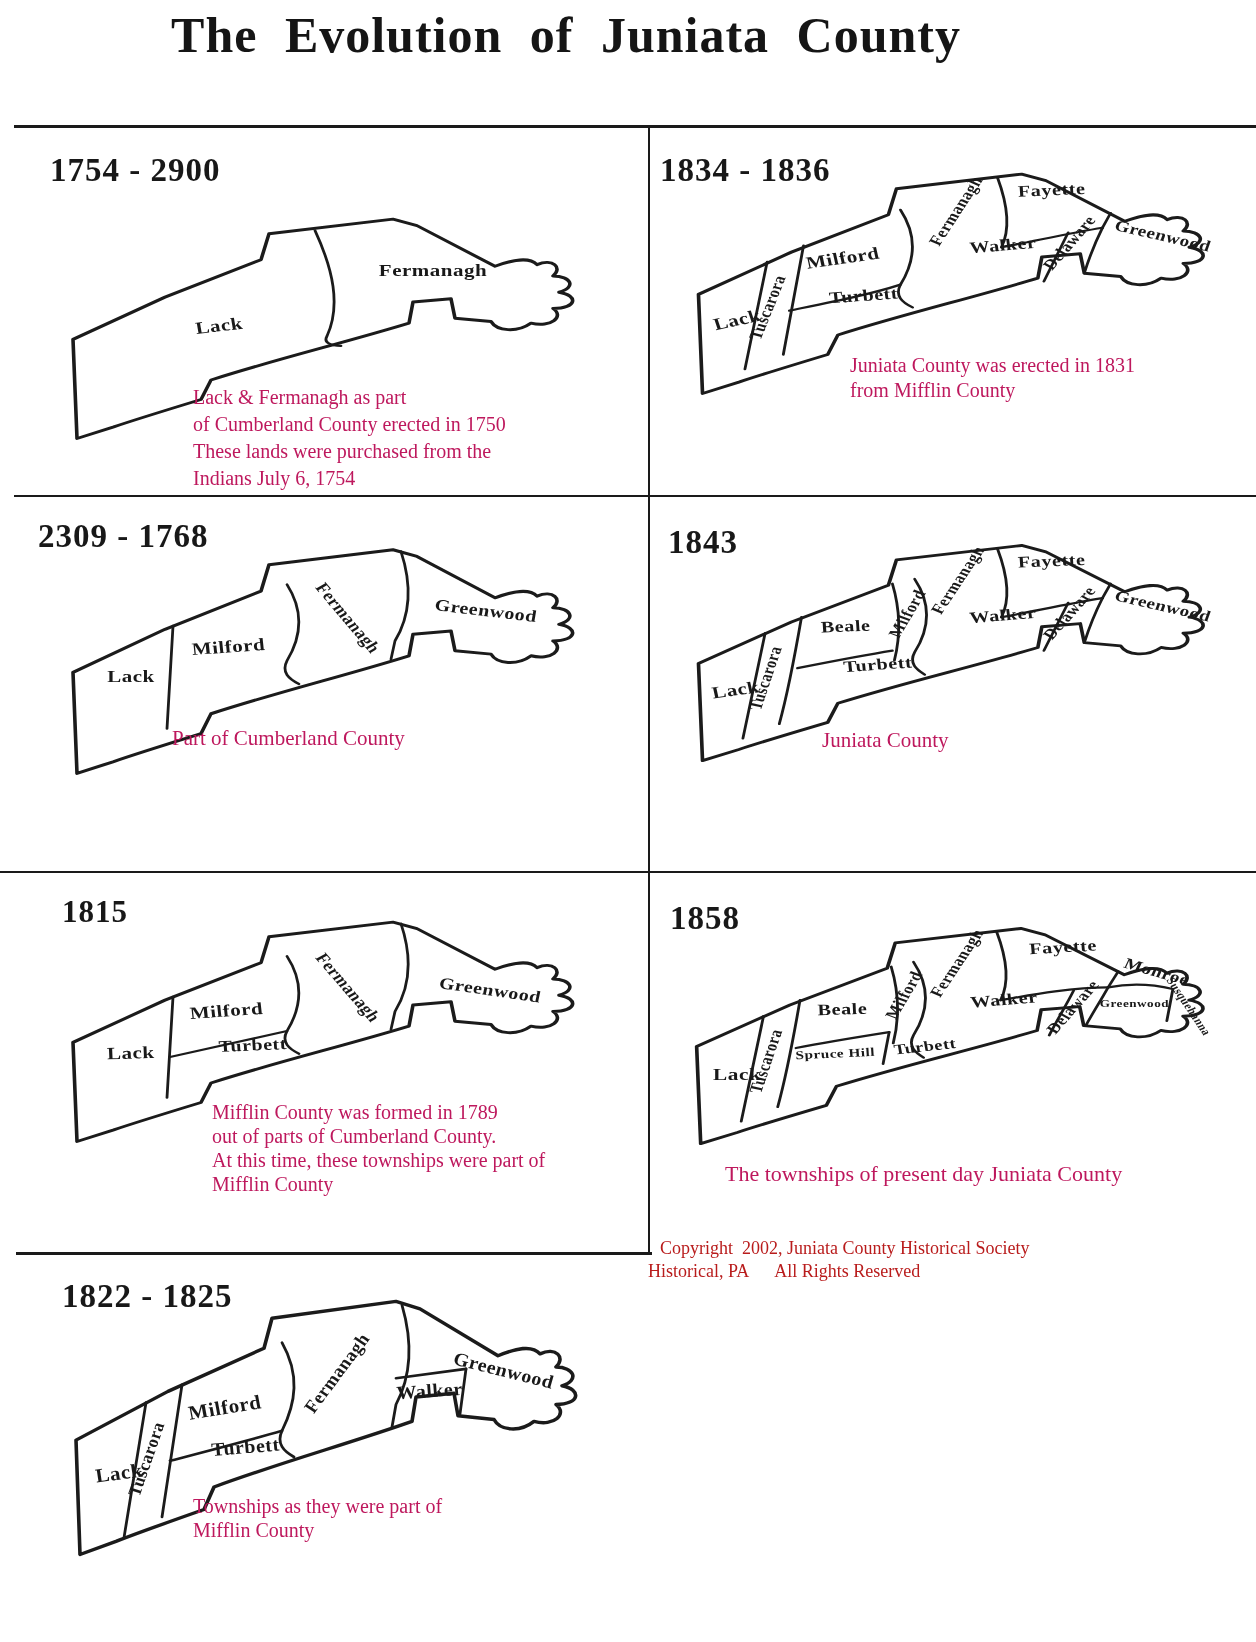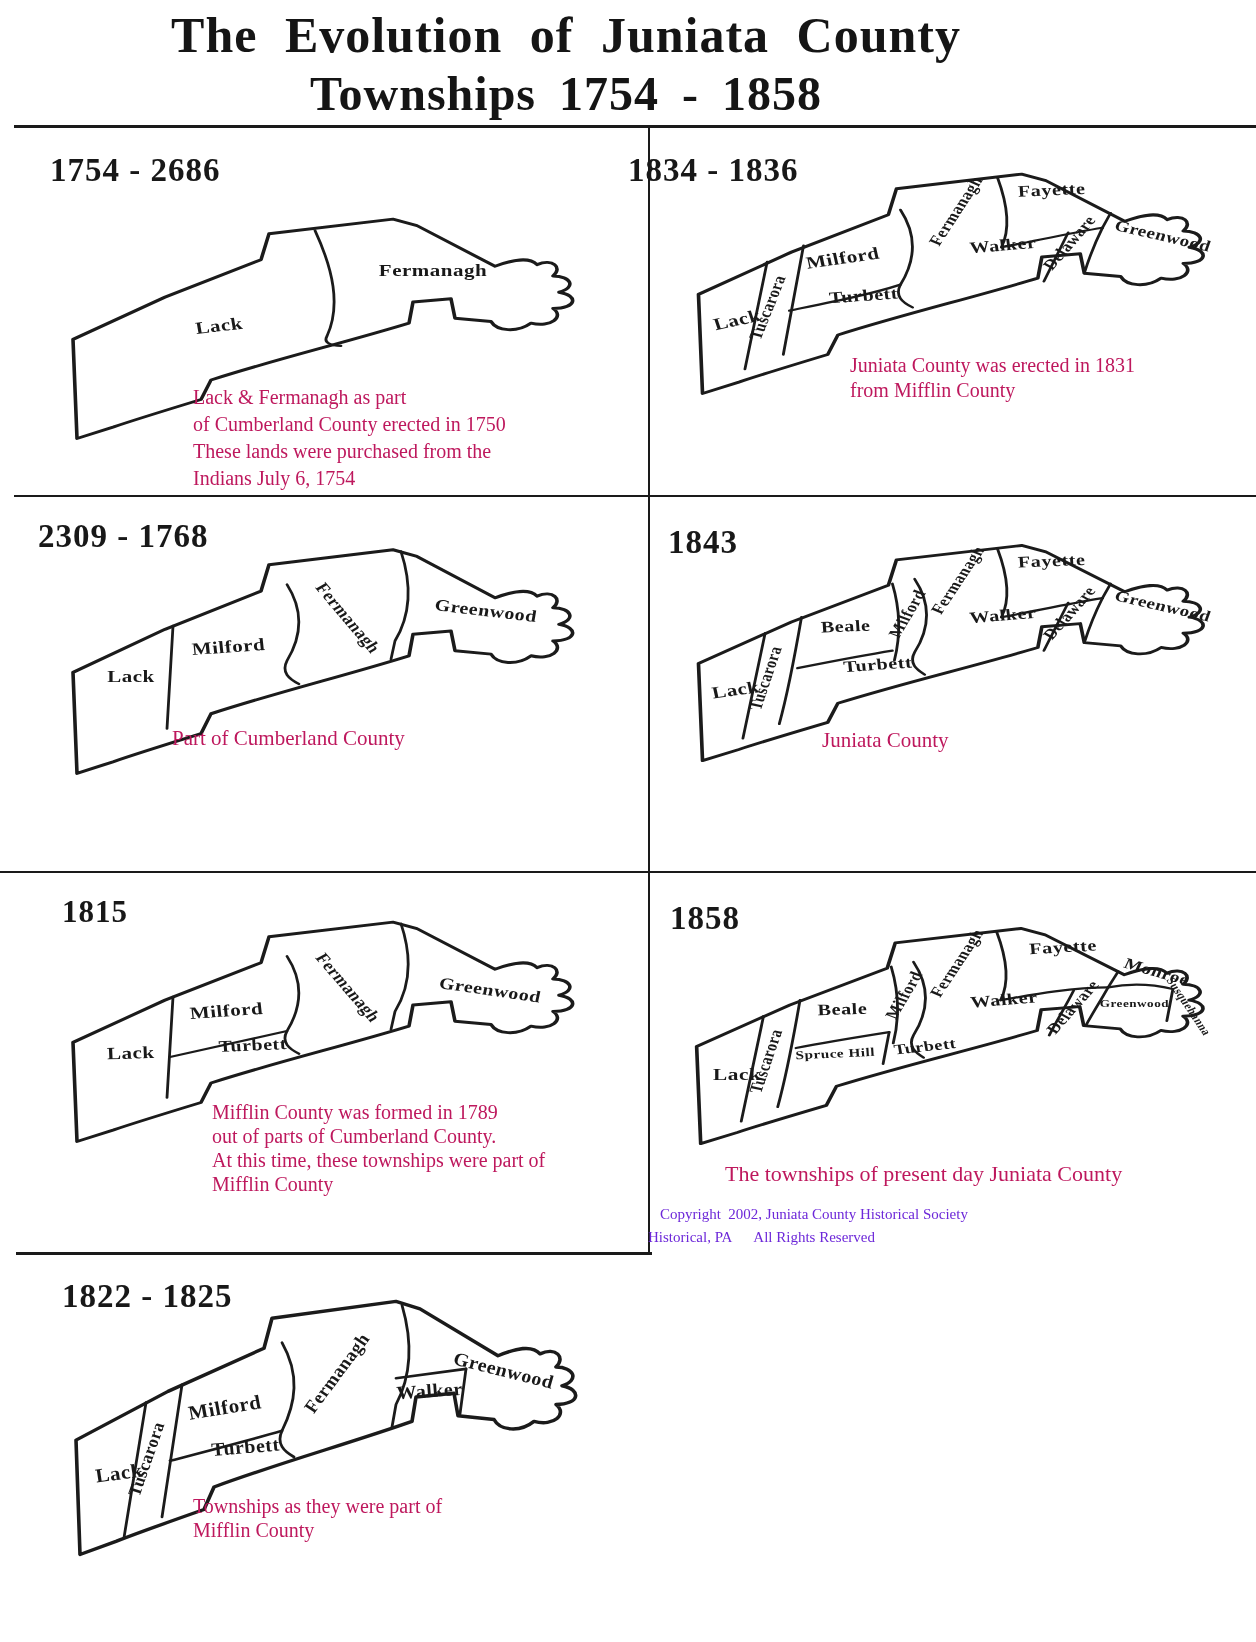--- a/index.html
+++ b/index.html
@@ -12,49 +12,48 @@
   .title1{top:6px;font-size:50px;letter-spacing:1px;word-spacing:14px;}
   .title2{top:66px;font-size:48px;letter-spacing:1px;word-spacing:10px;}
   .rule{position:absolute;background:#1a1a1a;}
   .years{position:absolute;font-weight:bold;font-size:33px;letter-spacing:1px;color:#181818;white-space:nowrap;}
   .caption{position:absolute;font-size:20px;line-height:25px;color:#be185d;white-space:pre-wrap;}
   .map{position:absolute;}
   .map path{fill:none;stroke:#1b1b1b;stroke-linejoin:round;stroke-linecap:round;}
   .map .outline{stroke-width:3.6;}
   .map .inner{stroke-width:2.8;}
   .tl{fill:#191919;font-family:"Liberation Serif",serif;font-weight:bold;letter-spacing:0.5px;}
-  .copyright{position:absolute;font-size:15px;color:#6d28d9;white-space:pre-wrap;}
+  .copyright{position:absolute;font-size:18px;color:#b91c1c;white-space:pre-wrap;margin-top:32px;}
 </style>
 </head>
 <body>
 
 <div id="page">
 
   <div class="title title1">The Evolution of Juniata County</div>
-  <div class="title title2">Townships 1754 - 1858</div>
 
   <div class="rule" style="left:14px;top:125px;width:1242px;height:3px;"></div>
   <div class="rule" style="left:14px;top:495px;width:1242px;height:2px;"></div>
   <div class="rule" style="left:0px;top:871px;width:1256px;height:2px;"></div>
   <div class="rule" style="left:16px;top:1252px;width:636px;height:3px;"></div>
   <div class="rule" style="left:648px;top:125px;width:2px;height:1128px;"></div>
 
-  <div class="years" style="left:50px;top:152px;">1754 - 2686</div>
+  <div class="years" style="left:50px;top:152px;">1754 - 2900</div>
   <svg class="map" style="left:25px;top:185px;" width="600" height="260" viewBox="0 0 600 320" preserveAspectRatio="none">
     <path class="outline" d="M 48,190 L 140,138 L 236,92 L 244,60 L 368,42 L 392,50 L 470,100 C 488,92 504,88 512,98 C 528,90 538,102 528,112 C 546,112 552,126 534,132 C 554,136 552,152 528,152 C 540,162 526,176 506,170 C 492,182 472,180 466,168 L 430,164 L 426,140 L 388,144 L 384,170 C 320,194 252,214 186,240 L 176,264 C 144,276 112,288 88,298 L 52,312 Z"></path>
     <path class="inner" d="M 290,56 C 308,104 316,148 302,186 C 298,194 306,198 316,198"></path>
     <text class="tl" font-size="21" text-anchor="middle" transform="translate(195,180) rotate(-8)">Lack</text>
     <text class="tl" font-size="21" text-anchor="middle" transform="translate(408,112)">Fermanagh</text>
   </svg>
   <div class="caption" style="left:193px;top:384px;line-height:27px;">Lack &amp; Fermanagh as part
 of Cumberland County erected in 1750
 These lands were purchased from the
 Indians July 6, 1754</div>
 
-  <div class="years" style="left:628px;top:152px;">1834 - 1836</div>
+  <div class="years" style="left:660px;top:152px;">1834 - 1836</div>
   <svg class="map" style="left:650px;top:140px;" width="606" height="260" viewBox="0 0 600 320" preserveAspectRatio="none">
     <path class="outline" d="M 48,190 L 140,138 L 236,92 L 244,60 L 368,42 L 392,50 L 470,100 C 488,92 504,88 512,98 C 528,90 538,102 528,112 C 546,112 552,126 534,132 C 554,136 552,152 528,152 C 540,162 526,176 506,170 C 492,182 472,180 466,168 L 430,164 L 426,140 L 388,144 L 384,170 C 320,194 252,214 186,240 L 176,264 C 144,276 112,288 88,298 L 52,312 Z"></path>
     <path class="inner" d="M 116,150 L 94,282"></path>
     <path class="inner" d="M 152,130 L 132,264"></path>
     <path class="inner" d="M 138,210 C 185,198 218,190 248,178"></path>
     <path class="inner" d="M 248,86 C 266,120 262,150 248,178 C 242,192 250,200 260,206"></path>
     <path class="inner" d="M 344,46 C 356,86 356,112 348,132"></path>
     <path class="inner" d="M 348,132 C 382,124 418,114 448,108"></path>
     <path class="inner" d="M 456,90 L 448,108"></path>
     <path class="inner" d="M 414,114 C 406,134 398,154 390,174"></path>

